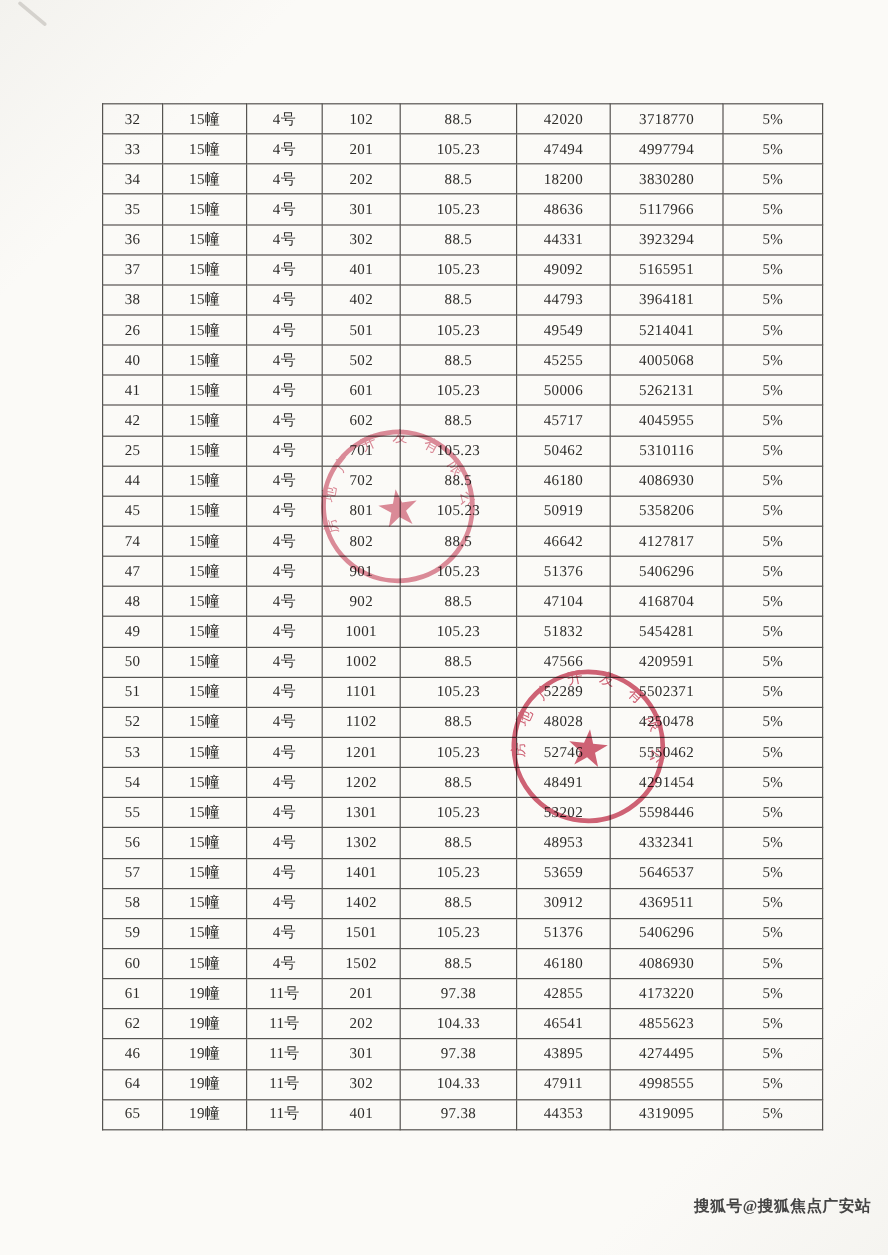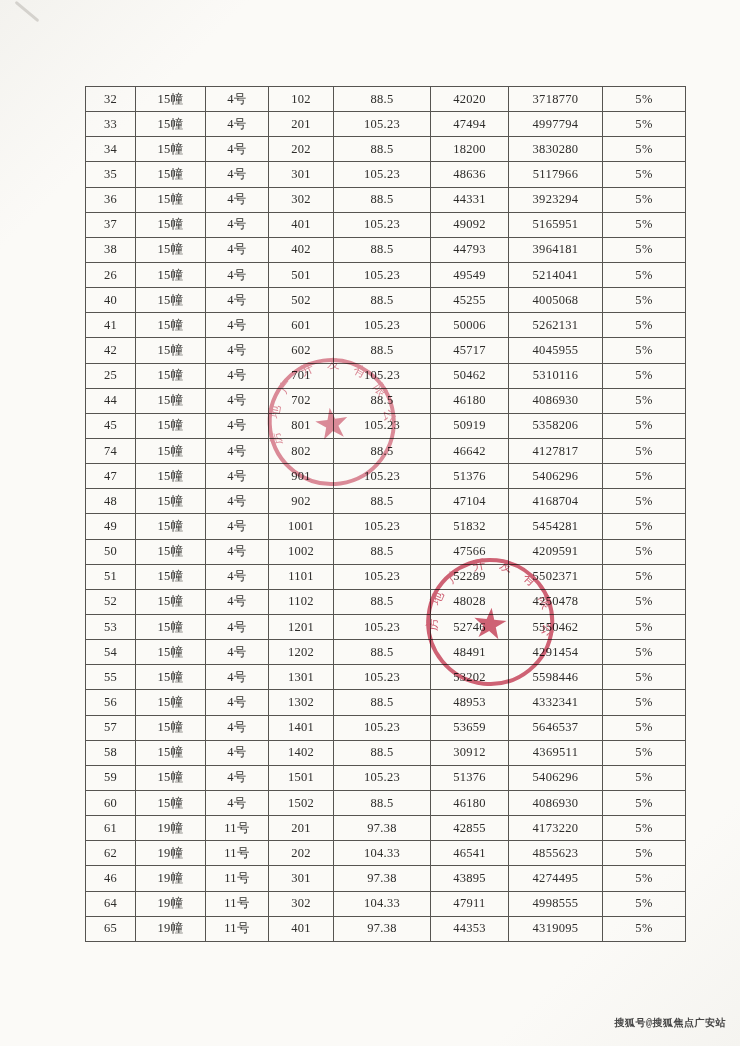--- a/index.html
+++ b/index.html
@@ -40,23 +40,23 @@
     mix-blend-mode:multiply;
     pointer-events:none;
   }
   .stamp-1 { left:262px; top:352px; opacity:.6;  transform:rotate(-8deg); }
   .stamp-2 { left:420px; top:552px; opacity:.82; transform:rotate(6deg); }
   .stamp svg circle   { fill:none; stroke:var(--stamp-color,#c84155); stroke-width:4; }
   .stamp svg text     { fill:var(--stamp-color,#c84155); }
   .stamp .arc-text    { font-size:13px; font-family:"DejaVu Sans",sans-serif; }
   .stamp .star-glyph  { font-size:42px; }
   .watermark {
-    position:absolute; right:14px; bottom:16px;
-    font-family:Liberation Mono, monospace;
-    font-size:10px; font-weight:600;
+    position:absolute; right:14px; bottom:32px;
+    font-family:Liberation Serif, serif;
+    font-size:13px; font-weight:600;
     color:#454545; letter-spacing:.5px;
   }
 </style>
 </head>
 <body>
 
 <div class="scan-page">
 
   <div class="fold-artifact"></div>
 

